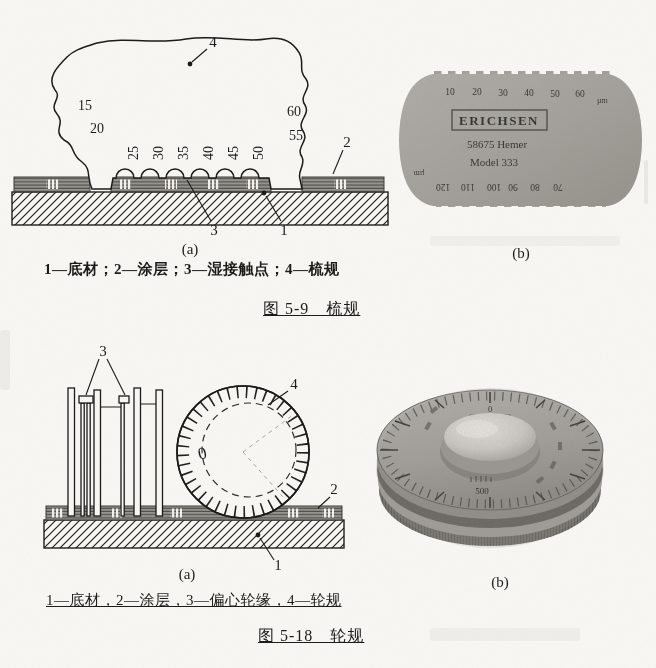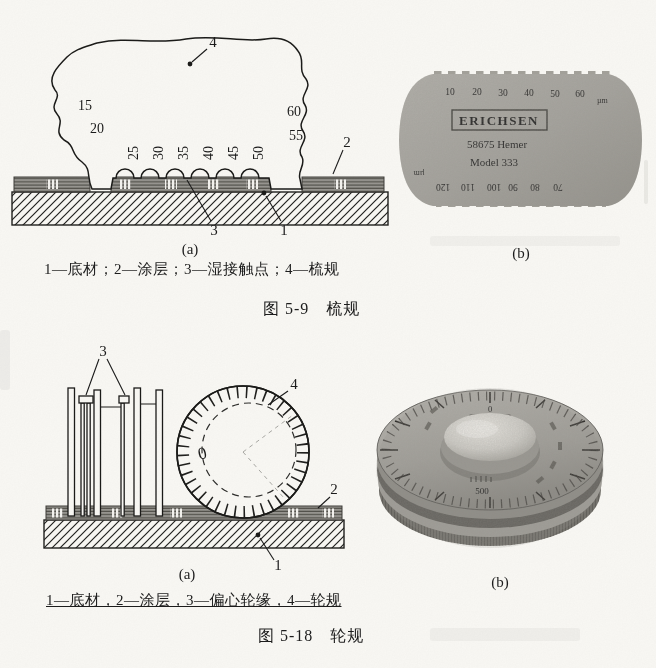--- a/index.html
+++ b/index.html
@@ -6,21 +6,21 @@
   .page{
     position:relative;width:656px;height:668px;margin:0 auto;
     background:#fbfaf6;overflow:hidden;
     font-family:"Liberation Serif","DejaVu Serif",serif;
     color:#1c1c1c;
   }
   svg{position:absolute;left:0;top:0;}
   .lbl{position:absolute;white-space:nowrap;}
   .panel-label{font-size:15px;width:40px;text-align:center;}
   .caption{font-size:15px;letter-spacing:0.5px;}
-  .fig-title{font-size:16px;letter-spacing:1px;}
+  .fig-title{font-size:16px;letter-spacing:1px;text-decoration:underline;}
   .artifact{position:absolute;background:#6a6a66;border-radius:3px;}
   text{fill:#161616;}
   .callout{font-size:15px;}
   .scale-num{font-size:14px;}
   .leader{stroke:#161616;stroke-width:1.1;fill:none;}
 </style>
 </head>
 <body>
 
 <div class="page">
@@ -230,21 +230,21 @@
     <path d="M471,477 l0,5 M476,476 l0,6 M481,476 l0,6 M486,476 l0,6 M491,477 l0,5" stroke="#3a3a36" stroke-width="1"></path>
     <text x="482" y="494" font-size="9" text-anchor="middle" fill="#33312e">500</text>
     <rect x="372" y="385" width="236" height="168" clip-path="url(#wheelClip)" filter="url(#grain)" opacity="0.25"></rect>
   </g>
 
   <rect x="0" y="0" width="656" height="668" filter="url(#grain)" opacity="0.05"></rect>
 </svg>
 
 <div class="lbl panel-label" style="left:170px;top:241px;">(a)</div>
 <div class="lbl panel-label" style="left:501px;top:245px;">(b)</div>
-<div class="lbl caption" style="left:44px;top:260px;">1—底材；2—涂层；3—湿接触点；4—梳规</div>
+<div class="lbl caption" style="left:44px;top:260px;font-weight:bold;">1—底材；2—涂层；3—湿接触点；4—梳规</div>
 <div class="lbl fig-title" style="left:263px;top:299px;">图 5-9　梳规</div>
 
 <div class="lbl panel-label" style="left:167px;top:566px;">(a)</div>
 <div class="lbl panel-label" style="left:480px;top:574px;">(b)</div>
 <div class="lbl caption" style="left:46px;top:591px;text-decoration:underline;">1—底材，2—涂层，3—偏心轮缘，4—轮规</div>
 <div class="lbl fig-title" style="left:258px;top:626px;">图 5-18　轮规</div>
 
 <div class="artifact" style="left:644px;top:160px;width:4px;height:44px;opacity:0.10;"></div>
 <div class="artifact" style="left:430px;top:628px;width:150px;height:13px;opacity:0.06;"></div>
 <div class="artifact" style="left:430px;top:236px;width:190px;height:10px;opacity:0.05;"></div>

